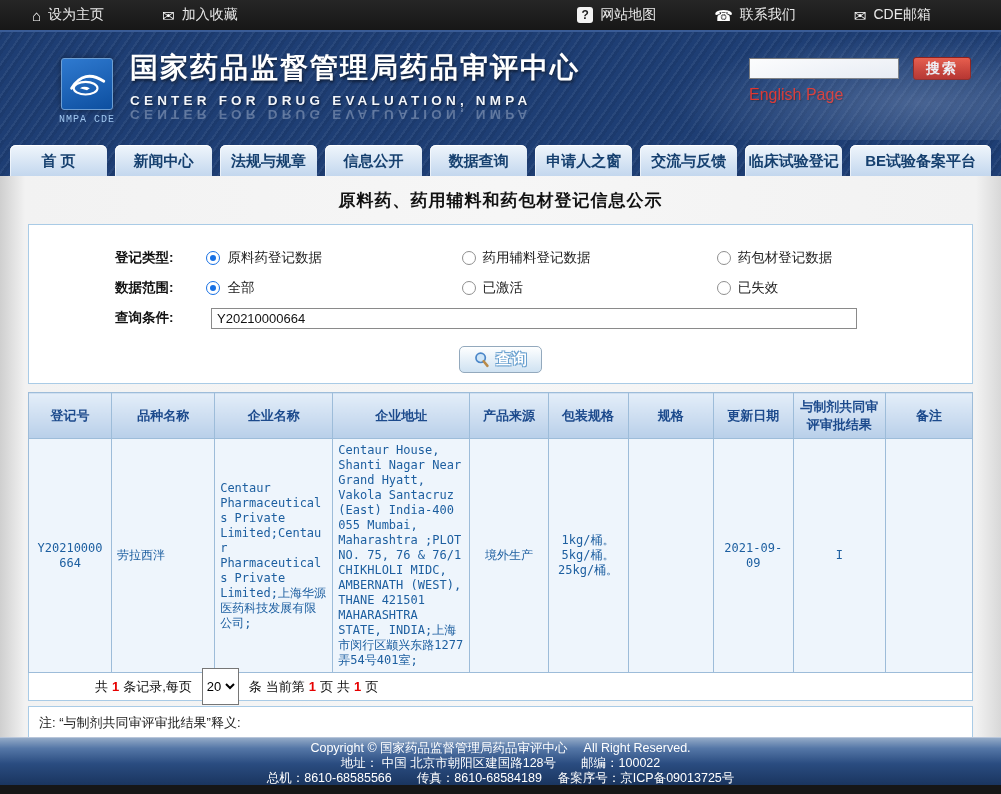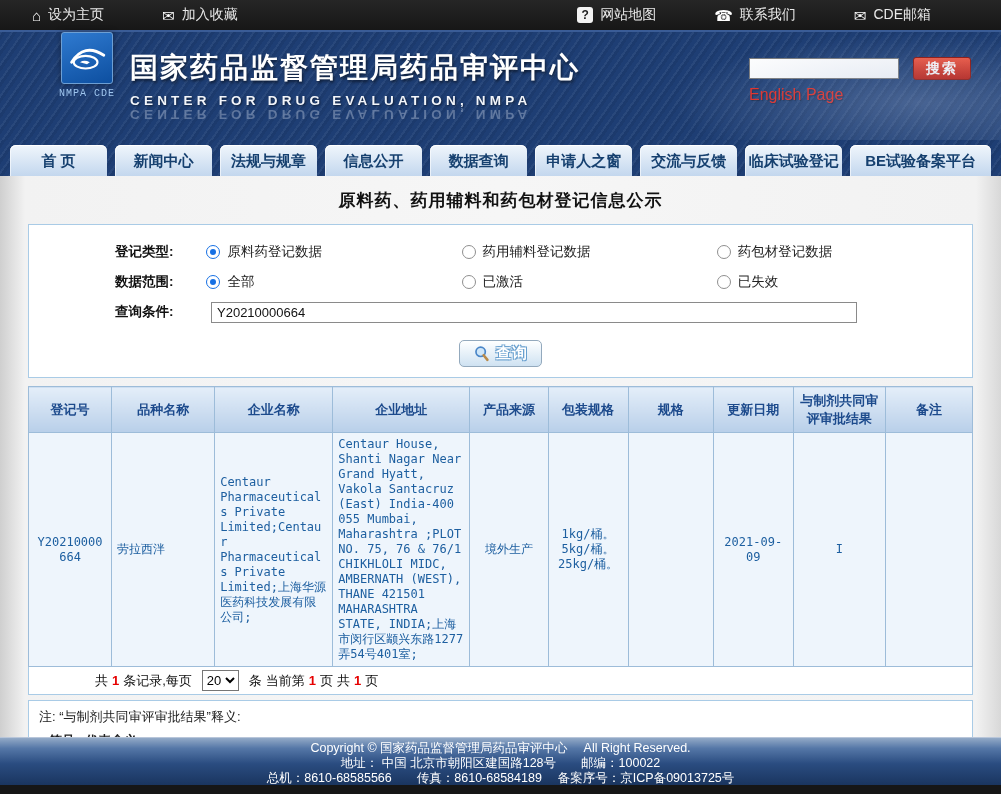--- a/index.html
+++ b/index.html
@@ -10,21 +10,21 @@
   .topbar { height:30px; background:linear-gradient(#262626,#171717); display:flex; align-items:center; color:#e9e9e9; font-size:14px; }
   .topbar-left { display:flex; gap:58px; padding-left:32px; }
   .topbar-right { margin-left:auto; display:flex; gap:58px; padding-right:70px; }
   .tb-item { display:flex; align-items:center; gap:7px; cursor:pointer; white-space:nowrap; }
   .tb-ico { font-size:15px; line-height:1; color:#fff; }
   .tb-q { width:16px; height:16px; background:#f2f2f2; color:#1b1b1b; border-radius:3px; font-weight:bold; font-size:12px; text-align:center; line-height:16px; display:inline-block; }
 
   
   .banner { height:110px; background:#1e3e74; background-image:repeating-linear-gradient(125deg, rgba(255,255,255,.05) 0 2px, rgba(0,0,0,.06) 2px 5px, transparent 5px 9px); position:relative; border-top:2px solid #3a5c96; }
   .banner::after { content:""; position:absolute; right:0; top:0; width:330px; height:100%; background:radial-gradient(ellipse at 75% 65%, rgba(150,170,205,.35), rgba(30,62,116,0) 70%); pointer-events:none; }
-  .logo-box { position:absolute; left:56px; top:0; width:62px; text-align:center; }
+  .logo-box { position:absolute; left:56px; top:26px; width:62px; text-align:center; }
   .logo-sq { width:52px; height:52px; margin:0 auto; background:linear-gradient(160deg,#2f7ad0,#0d4fa0); border:1px solid #6d9fd4; border-radius:3px; display:flex; align-items:center; justify-content:center; box-shadow:0 0 6px rgba(0,0,0,.4); }
   .logo-caption { color:#9fc6ef; font-family:"Liberation Mono","DejaVu Sans Mono",monospace; font-size:10px; margin-top:4px; letter-spacing:1px; }
   .banner-titles { position:absolute; left:130px; top:17px; }
   .banner-title { color:#ffffff; font-size:28px; font-weight:bold; letter-spacing:2px; text-shadow:1px 2px 3px rgba(0,0,0,.55); }
   .banner-sub { color:#f2f5fa; font-size:13.5px; font-weight:bold; letter-spacing:4.2px; margin-top:6px; text-shadow:1px 1px 2px rgba(0,0,0,.5); }
   .banner-sub-reflect { color:#aebcd4; font-size:13.5px; font-weight:bold; letter-spacing:4.2px; transform:scaleY(-1); opacity:.45; margin-top:-1px; }
   .banner-search { position:absolute; right:22px; top:25px; width:230px; }
   .bs-row { display:flex; align-items:center; gap:14px; }
   .bs-input { width:150px; height:21px; border:1px solid #7a7a7a; background:#fff; font-size:12px; padding:0 4px; }
   .bs-btn { width:58px; height:23px; background:linear-gradient(#f2553e,#c01708); color:#fff; font-weight:bold; font-size:14px; border:1px solid #8f0f05; border-radius:3px; cursor:pointer; letter-spacing:2px; }
@@ -35,40 +35,40 @@
   .nav-tab { flex:1; height:31px; background:linear-gradient(#f0f6fc,#c3d7ee); border-radius:6px 6px 0 0; text-align:center; line-height:31px; font-size:15px; font-weight:bold; color:#16406f; cursor:pointer; box-shadow:inset 0 1px 0 #ffffff, inset 1px 0 0 rgba(255,255,255,.6); white-space:nowrap; }
   .nav-tab.wide { flex:1.45; }
 
   
   .content { height:561px; background:linear-gradient(90deg,#cfcfcf 0%,#f2f2f2 2.5%,#f6f6f6 50%,#f2f2f2 97.5%,#d8d8d8 100%); padding-top:13px; }
   .page-title { text-align:center; font-size:17px; font-weight:bold; color:#111; letter-spacing:1px; }
 
   .box { width:945px; margin:12px auto 0; background:#fff; border:1px solid #a9cbe6; }
 
   
-  .qform { padding:12px 0 10px 0; }
+  .qform { padding:18px 0 10px 0; }
   .form-row { display:flex; align-items:center; height:30px; padding-left:86px; font-size:13.5px; }
   .form-label { width:96px; font-weight:bold; color:#111; }
   .opt { width:268px; display:flex; align-items:center; gap:7px; cursor:pointer; color:#222; }
   .radio { width:14px; height:14px; border:1px solid #8f8f8f; border-radius:50%; background:#fff; position:relative; flex:0 0 14px; }
   .radio.checked { border-color:#1770e4; }
   .radio.checked::after { content:""; position:absolute; left:3px; top:3px; right:3px; bottom:3px; border-radius:50%; background:#1770e4; }
   .query-input { width:646px; height:21px; border:1px solid #8a8a8a; font-size:13px; padding:0 5px; color:#111; background:#fff; }
   .btn-row { display:flex; justify-content:center; margin-top:13px; }
   .query-btn { display:flex; align-items:center; gap:6px; height:27px; padding:0 13px; background:linear-gradient(#feffff,#cfe2f2); border:1px solid #93a9bd; border-radius:5px; cursor:pointer; font-size:15px; font-weight:bold; color:#fff; text-shadow:-1px -1px 0 #69a0cf, 1px -1px 0 #69a0cf, -1px 1px 0 #69a0cf, 1px 1px 0 #69a0cf; letter-spacing:1px; }
 
   
   .table-wrap { width:945px; margin:8px auto 0;border-radius:11px; }
   table.result { width:945px; border-collapse:collapse; table-layout:fixed; background:#fff; }
   table.result th { background:linear-gradient(#e4eef9,#b8cfe9); border:1px solid #9dbcd9; color:#1c4a8c; font-size:13px; font-weight:bold; height:46px; padding:2px 3px; }
   table.result td { border:1px solid #9dbcd9; background:#eef5fc; color:#1d5fa0; font-family:"DejaVu Sans Mono","Liberation Mono",monospace; font-size:12px; line-height:15px; padding:4px 5px; vertical-align:middle; word-wrap:break-word; }
   td.c { text-align:center; }
   .pager { width:945px; margin:0 auto; background:#fff; border:1px solid #a9cbe6; border-top:none; height:28px; display:flex; align-items:center; font-size:13px; color:#111; padding-left:66px; gap:4px; }
   .pager b.red, .red { color:#e60000; font-weight:bold; }
-  .pager select { height:21px; font-size:13px; margin:0 6px; border:1px solid #767676; background:#fff; }
+  .pager select { height:37px; font-size:13px; margin:0 6px; border:1px solid #767676; background:#fff; }
 
   
   .notes { width:945px; margin:5px auto 0; background:#fff; border:1px solid #a9cbe6; font-size:13px; color:#222; padding:7px 10px 9px; }
   .notes-title { margin-bottom:6px; }
   .notes-head { font-weight:bold; display:flex; margin-bottom:5px; }
   .notes-head .sym { width:46px; text-align:center; }
   .note-row { display:flex; margin-bottom:5px; }
   .note-row .sym { width:46px; text-align:center; }
 
   

